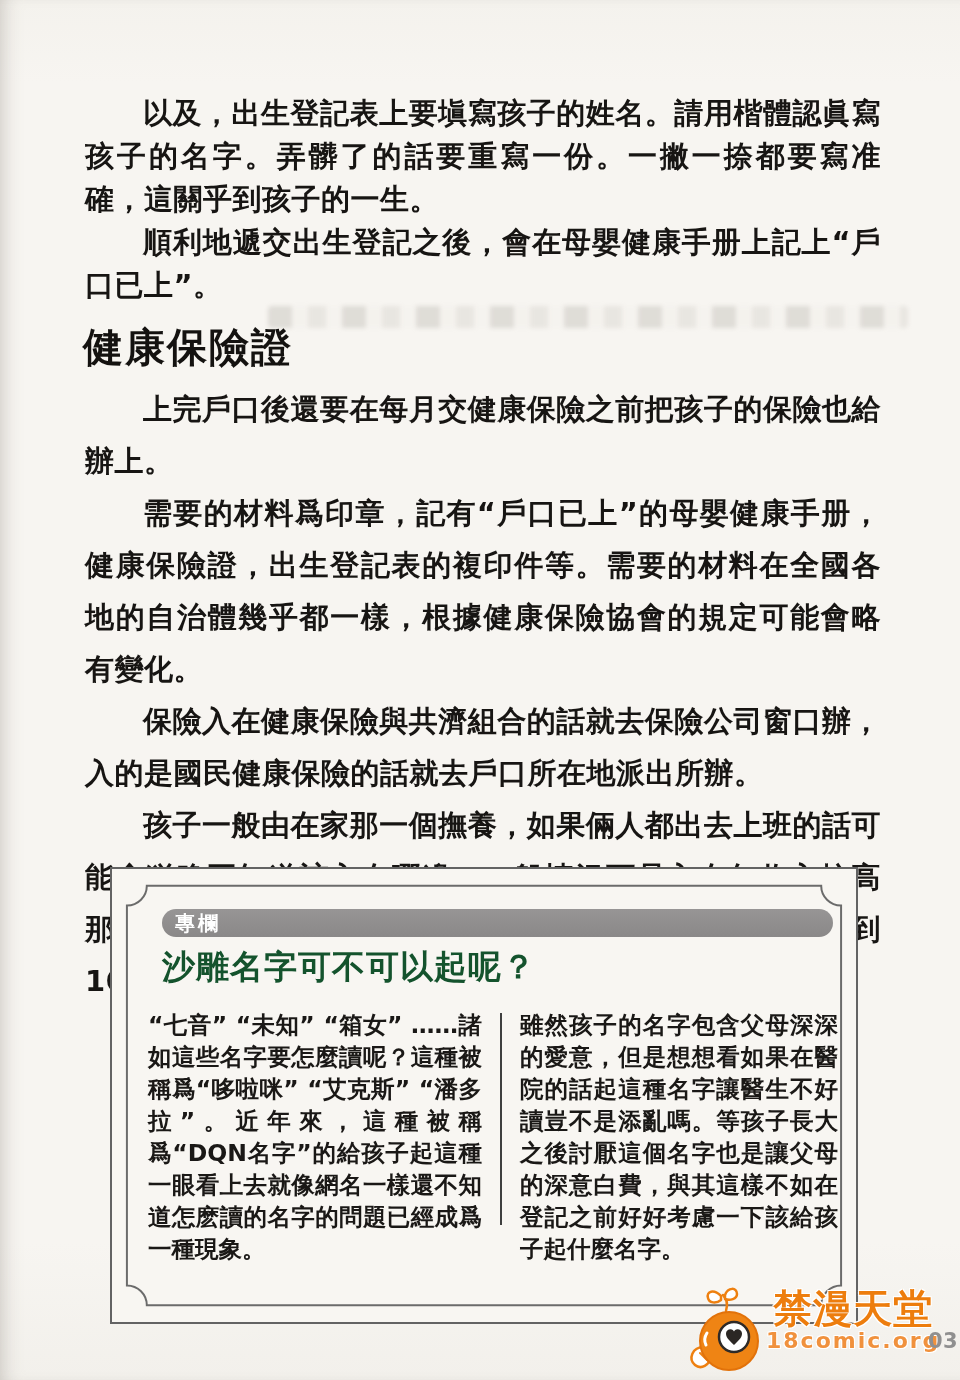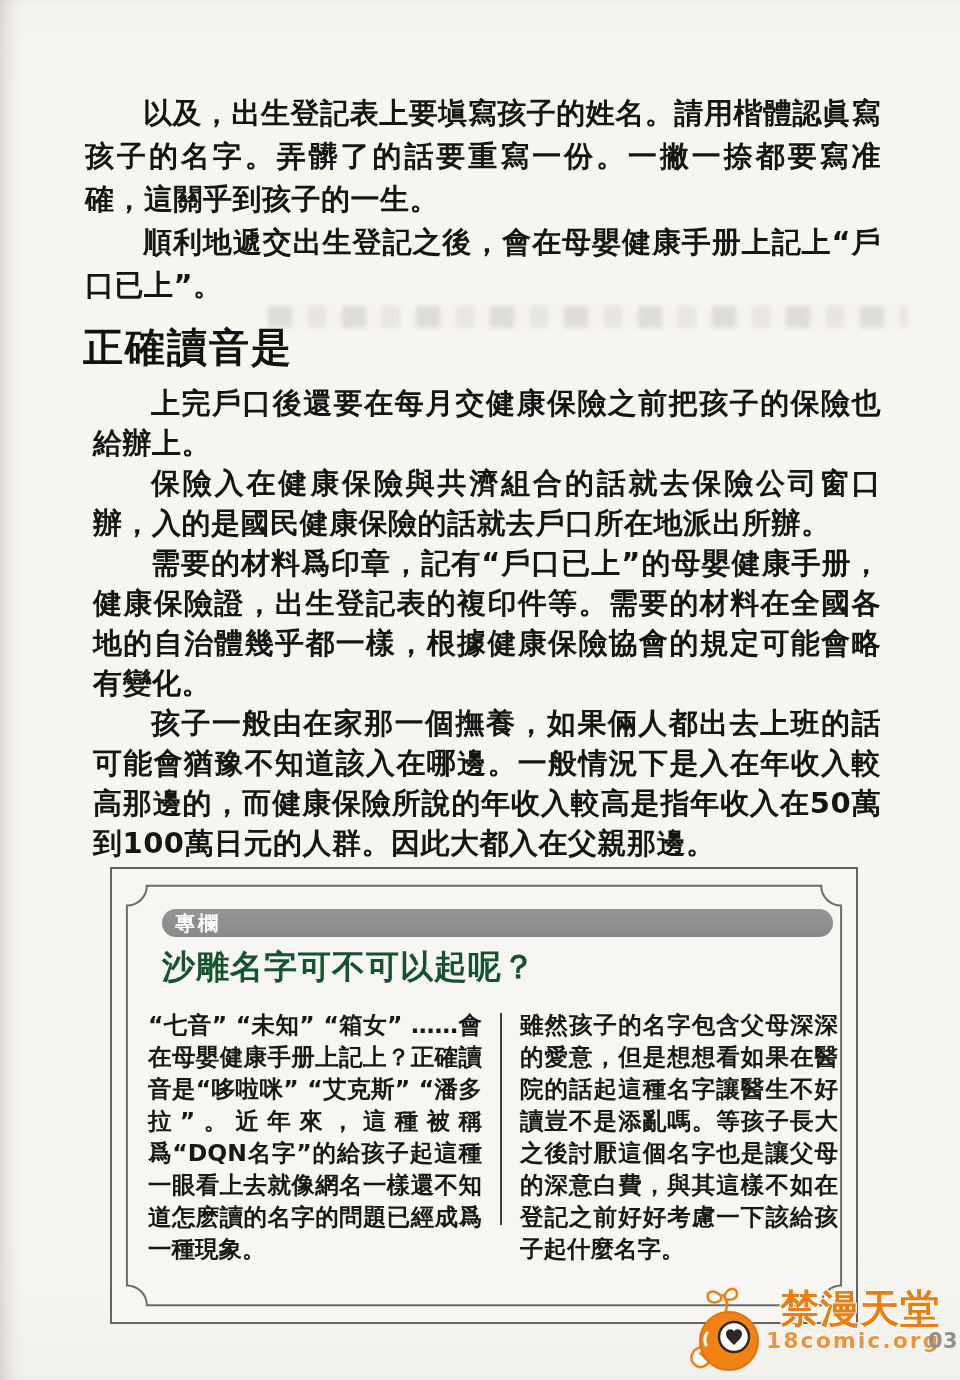--- a/index.html
+++ b/index.html
@@ -11,21 +11,21 @@
     overflow:hidden;
     font-family:"DejaVu Sans","Liberation Sans",sans-serif;
     color:#171513;
     padding-left:12px;
   }
   .content { position:absolute; left:85px; top:92px; width:796px; }
   .para {
     margin:0; font-size:29px; line-height:43px; font-weight:700;
     text-align:justify; text-indent:2em; letter-spacing:0.5px; color:#171513;
   }
-  .para.tight { line-height:40px;margin-left:8px; }
+  .para.tight { line-height:52px; }
   .section-heading {
     margin:16px 0 12px -2px; font-size:40px; line-height:48px;
     font-weight:900; letter-spacing:2px; color:#141210;
   }
   .ghost-band {
     position:absolute; left:268px; top:306px; width:640px; height:22px;
     background:repeating-linear-gradient(90deg,
       rgba(185,181,174,0.38) 0 24px, rgba(228,225,219,0.12) 24px 40px,
       rgba(200,196,189,0.30) 40px 58px, rgba(235,232,226,0.10) 58px 74px);
     filter:blur(2px); border-radius:4px;
@@ -49,21 +49,21 @@
   .cols { position:absolute; left:36px; top:140px; display:flex; }
   .col {
     margin:0; font-size:23.5px; line-height:32px; font-weight:700;
     text-align:justify; color:#1a1816;
   }
   .col-left  { width:334px; }
   .col-right { width:318px; }
   .col-divider { width:2px; height:212px; background:#3f3f3f; margin:4px 18px 0 18px; }
   
   .watermark { position:absolute; left:688px; top:1287px; display:flex; align-items:flex-start; }
-  .wm-text { margin-left:4px; text-align:right; }
+  .wm-text { margin-left:4px; text-align:center; }
   .wm-name {
     font-size:39px; line-height:44px; font-weight:900; letter-spacing:1px; color:#ed7d0d;
     text-shadow:-1px -1px 0 #fff,1px -1px 0 #fff,-1px 1px 0 #fff,1px 1px 0 #fff;
     white-space:nowrap;
   }
   .wm-url {
     margin-top:-3px; font-size:22px; font-weight:800; letter-spacing:2px; color:#f0913d;
     text-shadow:-1px -1px 0 #fff,1px -1px 0 #fff,-1px 1px 0 #fff,1px 1px 0 #fff;
     white-space:nowrap;
   }
@@ -76,39 +76,39 @@
 <body>
 
 <div class="page">
 
   <div class="ghost-band"></div>
 
   <main class="content">
     <p class="para">以及，出生登記表上要塡寫孩子的姓名。請用楷體認眞寫孩子的名字。弄髒了的話要重寫一份。一撇一捺都要寫准確，這關乎到孩子的一生。</p>
     <p class="para">順利地遞交出生登記之後，會在母嬰健康手册上記上“戶口已上”。</p>
 
-    <h1 class="section-heading">正確讀音是</h1>
+    <h1 class="section-heading">健康保險證</h1>
 
     <p class="para tight">上完戶口後還要在每月交健康保險之前把孩子的保險也給辦上。</p>
+    <p class="para tight">需要的材料爲印章，記有“戶口已上”的母嬰健康手册，健康保險證，出生登記表的複印件等。需要的材料在全國各地的自治體幾乎都一樣，根據健康保險協會的規定可能會略有變化。</p>
     <p class="para tight">保險入在健康保險與共濟組合的話就去保險公司窗口辦，入的是國民健康保險的話就去戶口所在地派出所辦。</p>
-    <p class="para tight">需要的材料爲印章，記有“戶口已上”的母嬰健康手册，健康保險證，出生登記表的複印件等。需要的材料在全國各地的自治體幾乎都一樣，根據健康保險協會的規定可能會略有變化。</p>
     <p class="para tight">孩子一般由在家那一個撫養，如果倆人都出去上班的話可能會猶豫不知道該入在哪邊。一般情況下是入在年收入較高那邊的，而健康保險所說的年收入較高是指年收入在50萬到100萬日元的人群。因此大都入在父親那邊。</p>
   </main>
 
   <section class="column-box">
     <svg class="frame-svg" viewBox="0 0 748 458" preserveAspectRatio="none" aria-hidden="true">
       <path d="M 35 17 H 713 A 20 20 0 0 0 733 37 L 733 421 A 20 20 0 0 0 713 441 H 35 A 20 20 0 0 0 15 421 L 15 37 A 20 20 0 0 0 35 17 Z" fill="none" stroke="#6b6b6b" stroke-width="2"></path>
     </svg>
 
     <div class="col-badge">專欄</div>
 
     <h2 class="col-title">沙雕名字可不可以起呢？</h2>
 
     <div class="cols">
-      <p class="col col-left">“七音” “未知” “箱女” ……會在母嬰健康手册上記上？正確讀音是“哆啦咪” “艾克斯” “潘多拉”。近年來，這種被稱爲“DQN名字”的給孩子起這種一眼看上去就像網名一樣還不知道怎麽讀的名字的問題已經成爲一種現象。</p>
+      <p class="col col-left">“七音” “未知” “箱女” ……諸如這些名字要怎麼讀呢？這種被稱爲“哆啦咪” “艾克斯” “潘多拉”。近年來，這種被稱爲“DQN名字”的給孩子起這種一眼看上去就像網名一樣還不知道怎麽讀的名字的問題已經成爲一種現象。</p>
       <div class="col-divider"></div>
       <p class="col col-right">雖然孩子的名字包含父母深深的愛意，但是想想看如果在醫院的話起這種名字讓醫生不好讀豈不是添亂嗎。等孩子長大之後討厭這個名字也是讓父母的深意白費，與其這樣不如在登記之前好好考慮一下該給孩子起什麼名字。</p>
     </div>
   </section>
 
   <div class="watermark">
     <svg width="74" height="90" viewBox="0 0 74 90" aria-hidden="true">
 
       <path d="M38 24 Q41 14 35 8" fill="none" stroke="#ee8010" stroke-width="2.5" stroke-linecap="round"></path>
       <path d="M33 9 C26 2 18 4 20 11 C21 16 28 17 33 13 Z" fill="#ffffff" stroke="#ee8010" stroke-width="2.5" stroke-linejoin="round"></path>

